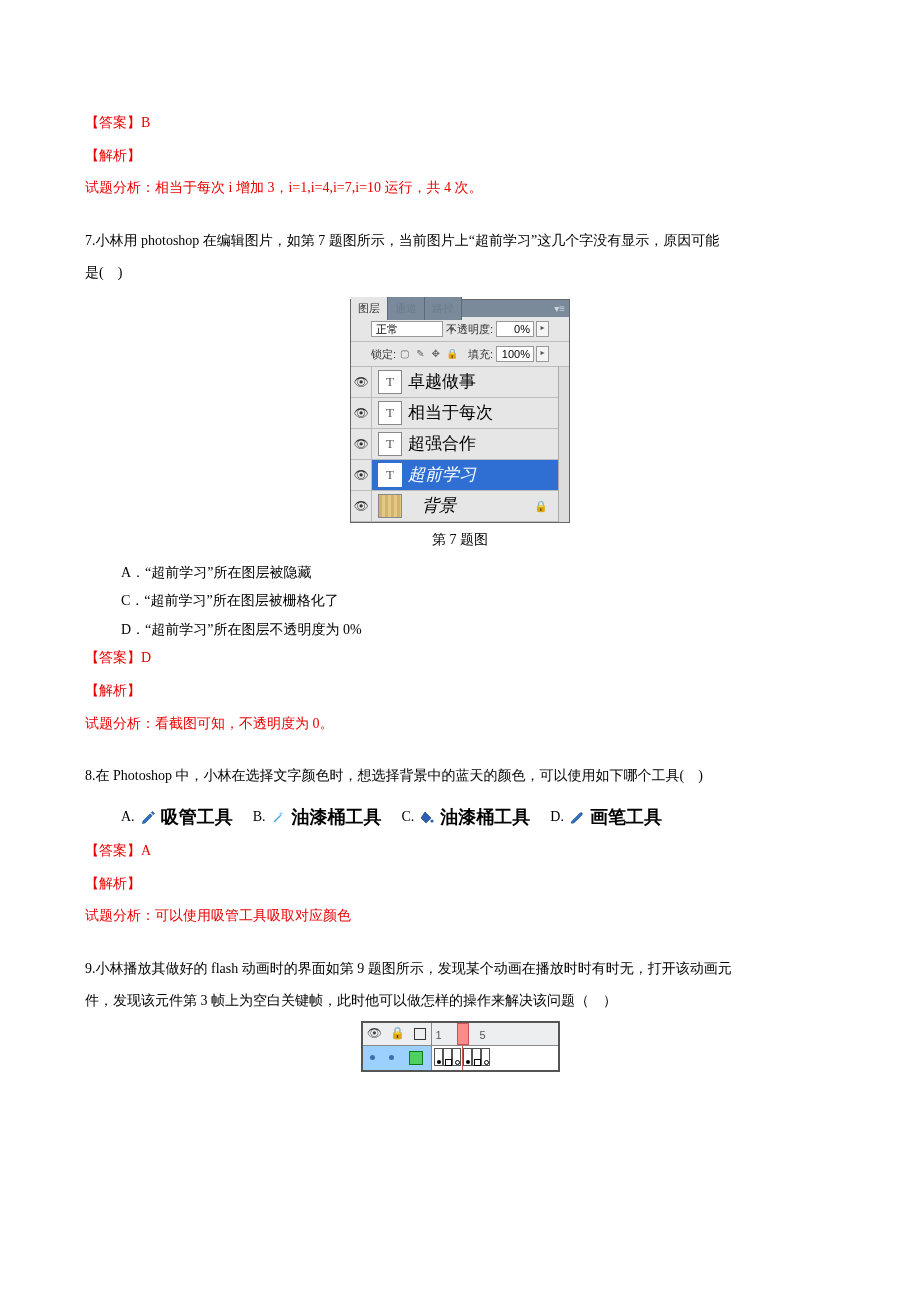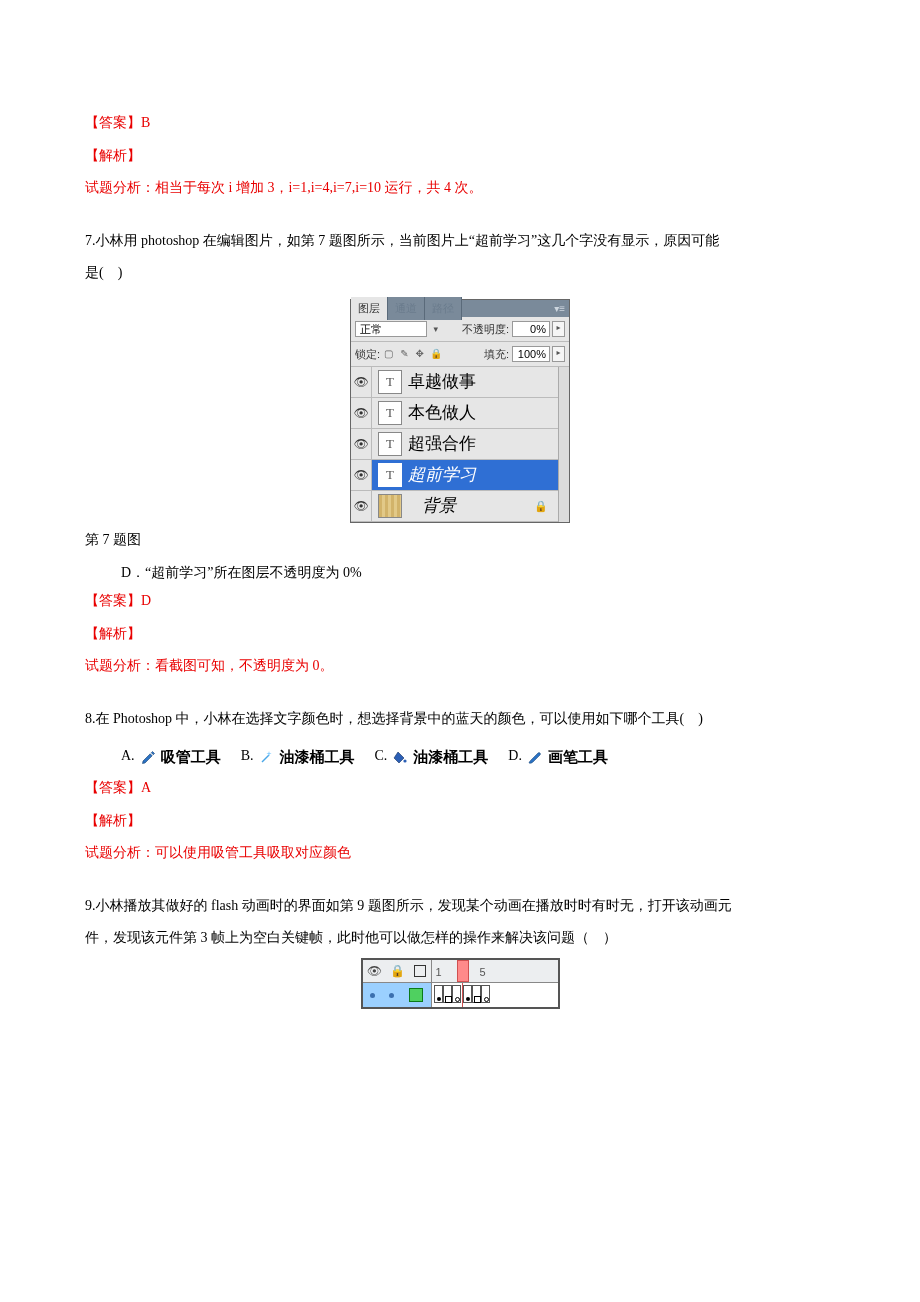--- a/index.html
+++ b/index.html
@@ -9,21 +9,21 @@
     background: #fff;
     margin: 0;
     padding: 110px 85px 60px 85px;
     width: 920px;
     box-sizing: border-box;
     color: #000;
   }
   .red { color: #e90000; }
   .block { margin-bottom: 6px; }
   .spacer { height: 20px; }
-  .center { text-align: left; }
+  .center { text-align: center; }
   .indent-list { padding-left: 36px; }
   .opt-line { margin: 2px 0; }
 
   
   .ps-panel {
     width: 218px;
     margin: 6px auto 4px auto;
     border: 1px solid #666;
     font-family: Arial, "Microsoft YaHei", sans-serif;
     font-size: 11px;
@@ -40,21 +40,21 @@
     color: #333;
     background: #b9c4cd;
     border-right: 1px solid #5a6a7a;
     font-size: 11px;
   }
   .ps-tab.active { background: #e6e6e6; }
   .ps-tab.dim { color: #6b7c8d; background: #7a8a9a; }
   .ps-row1, .ps-row2 {
     display: flex;
     align-items: center;
-    padding: 3px 4px;
+    padding: 3px 20px;
     border-bottom: 1px solid #bbb;
     background: #e6e6e6;
     height: 18px;
   }
   .ps-blend {
     border: 1px solid #999;
     background: #fff;
     padding: 0 4px;
     width: 62px;
     height: 14px;
@@ -140,21 +140,21 @@
   .q8-opts {
     display: flex;
     align-items: center;
     gap: 20px;
     padding: 4px 0 4px 36px;
     flex-wrap: nowrap;
   }
   .q8-item { display: flex; align-items: center; gap: 5px; white-space: nowrap; }
   .q8-letter { font-family: "Times New Roman", serif; }
   .q8-icon { width: 16px; height: 16px; display: inline-block; }
-  .bold { font-weight: bold; font-family: "Microsoft YaHei","SimHei",sans-serif; font-size: 15px; }
+  .bold { font-weight: bold; font-family: "Microsoft YaHei","SimHei",sans-serif; font-size: 18px; }
 
   
   .fl-panel {
     width: 195px;
     margin: 6px auto;
     border: 2px solid #555;
     font-family: Arial, sans-serif;
   }
   .fl-top {
     display: flex;
@@ -289,21 +289,21 @@
       <div class="lockrow">
         <div style="flex:1;">
           <div class="ps-layer">
             <div class="ps-eye">👁</div>
             <div class="ps-thumb">T</div>
             <div class="ps-lname">卓越做事</div>
           </div>
           <div class="ps-layer">
             <div class="ps-eye">👁</div>
             <div class="ps-thumb">T</div>
-            <div class="ps-lname">本色做人</div>
+            <div class="ps-lname">相当于每次</div>
           </div>
           <div class="ps-layer">
             <div class="ps-eye">👁</div>
             <div class="ps-thumb">T</div>
             <div class="ps-lname">超强合作</div>
           </div>
           <div class="ps-layer sel">
             <div class="ps-eye">👁</div>
             <div class="ps-thumb">T</div>
             <div class="ps-lname">超前学习</div>
@@ -317,20 +317,22 @@
         </div>
         <div class="ps-scroll"></div>
       </div>
     </div>
   </div>
 </div>
 
 <div class="center block">第 7 题图</div>
 
 <div class="indent-list">
+  <div class="opt-line">A．“超前学习”所在图层被隐藏</div>
+  <div class="opt-line">C．“超前学习”所在图层被栅格化了</div>
   <div class="opt-line">D．“超前学习”所在图层不透明度为 0%</div>
 </div>
 
 <div class="block red">【答案】D</div>
 <div class="block red">【解析】</div>
 <div class="block red">试题分析：看截图可知，不透明度为 0。</div>
 
 <div class="spacer"></div>
 
 <div class="block">8.在 Photoshop 中，小林在选择文字颜色时，想选择背景中的蓝天的颜色，可以使用如下哪个工具(　)</div>

